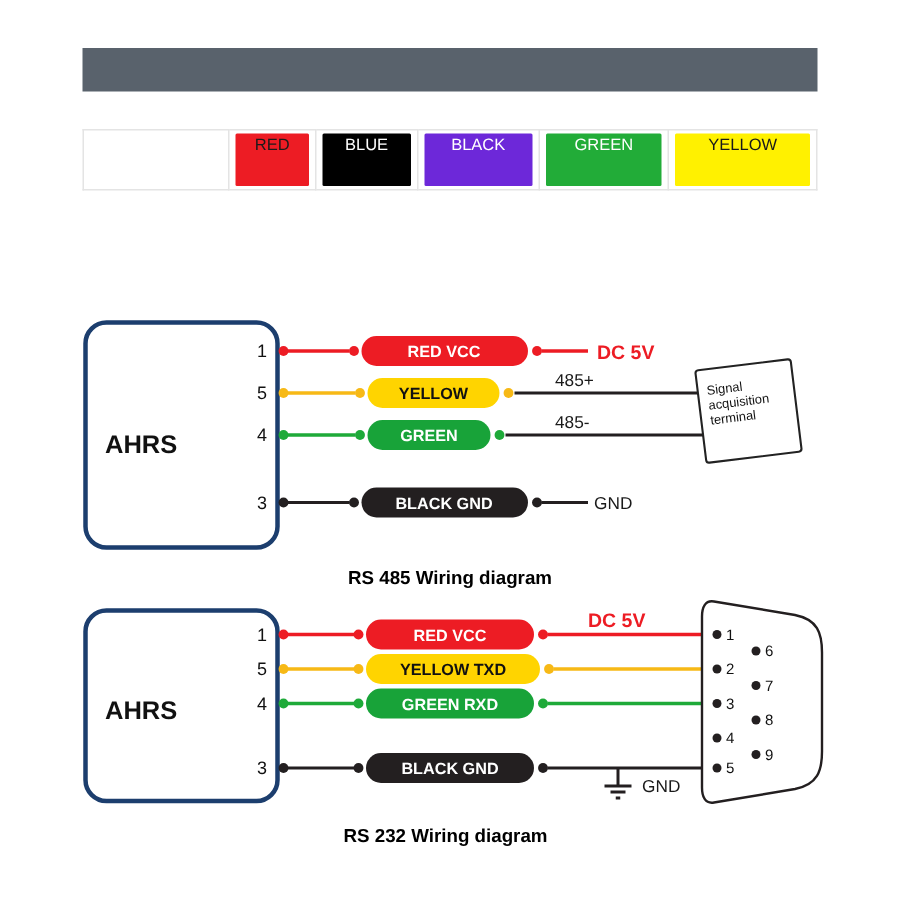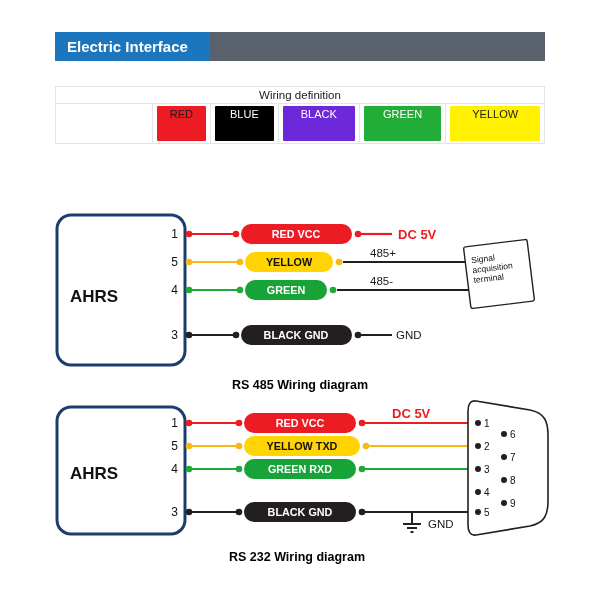--- a/index.html
+++ b/index.html
@@ -53,30 +53,26 @@
   .caption{font-size:12.5px;font-weight:bold;fill:#000000;}
   .db9-shell{fill:#ffffff;stroke:#231f20;stroke-width:1.6;}
   .db9-pin-num{font-size:10px;fill:#111111;}
 </style>
 </head>
 <body>
 
 <div class="page">
 
   <div class="header-bar">
-    <div class="header-title">Electric Interface</div>
     <div class="header-rest"></div>
   </div>
 
   <div class="table-wrap">
     <table class="wiring">
       <tbody>
-          <tr>
-        <td class="tbl-caption" colspan="6">Wiring definition</td>
-      </tr>
       <tr>
         <td class="label-col"></td>
         <td>
               <div class="chip chip-red">RED</div>
             </td>
         <td>
               <div class="chip chip-blue">BLUE</div>
             </td>
         <td>
               <div class="chip chip-black">BLACK</div>

